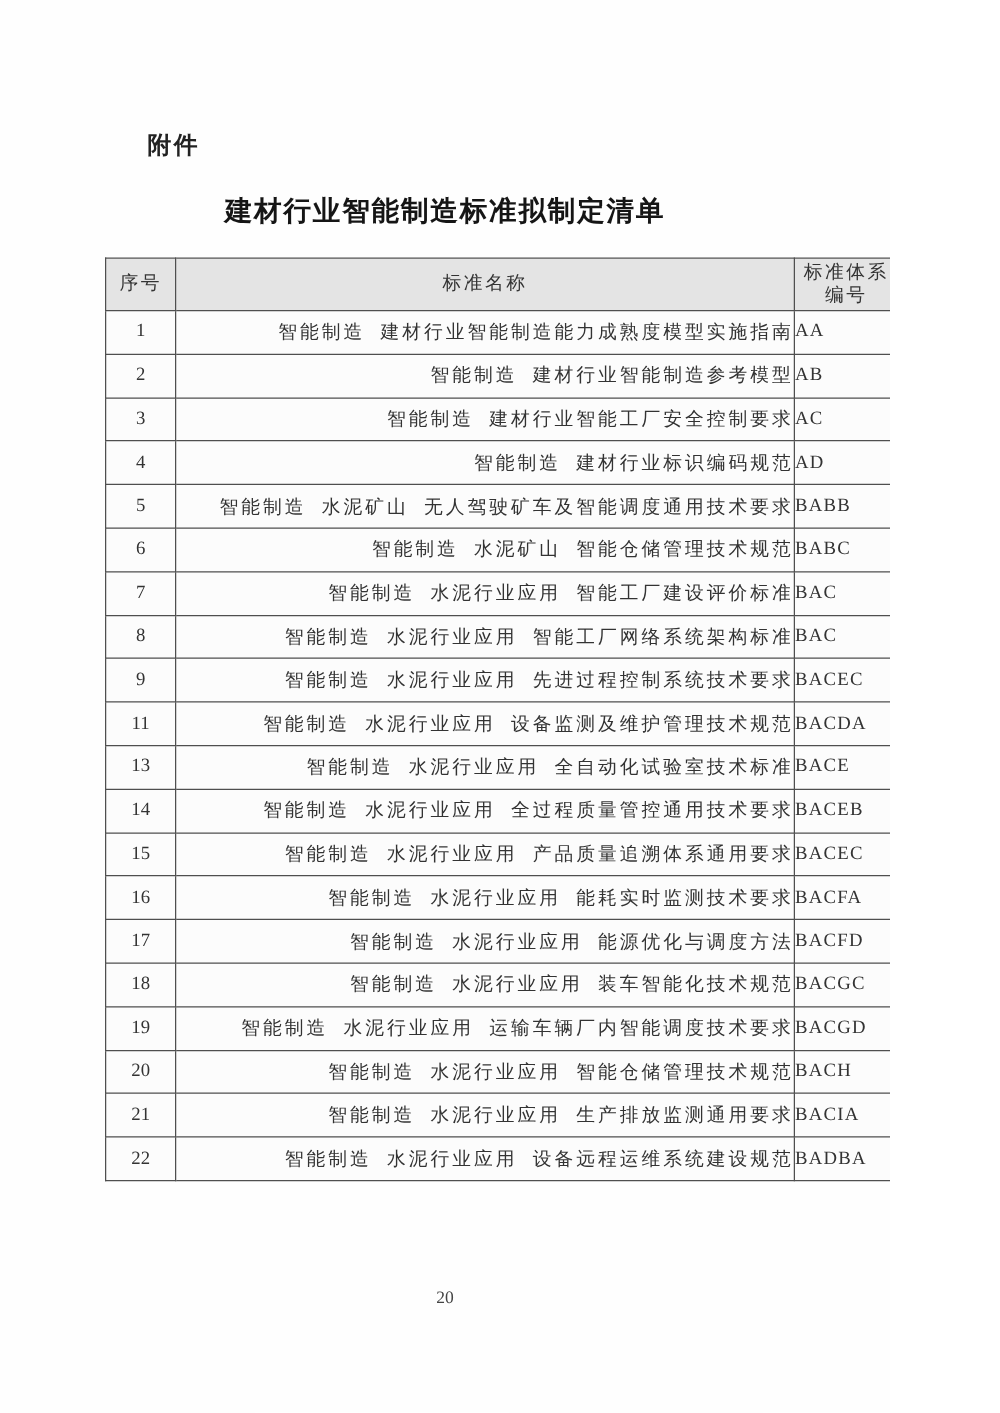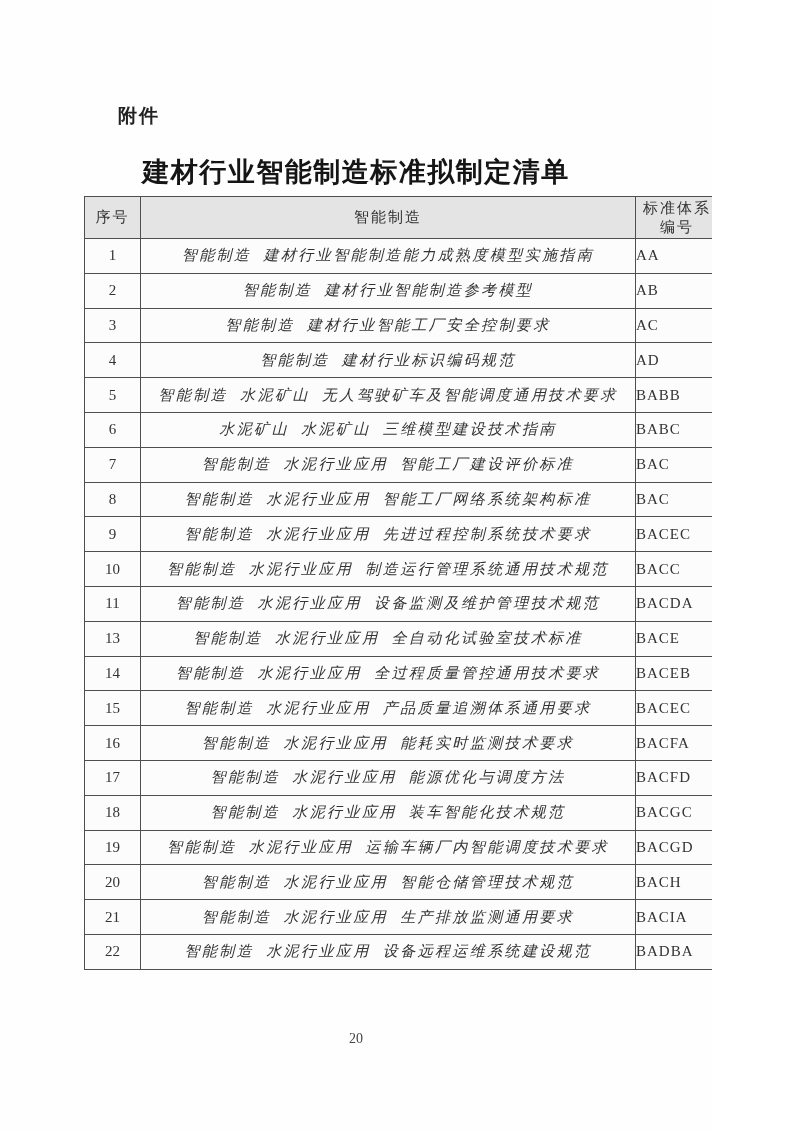--- a/index.html
+++ b/index.html
@@ -24,29 +24,29 @@
     font-weight: bold;
     color: #222222;
     letter-spacing: 2px;
   }
   .doc-title {
     position: absolute;
     left: 0;
     right: 0;
     top: 154px;
     text-align: center;
-    font-size: 27px;
+    font-size: 22px;
     font-weight: bold;
     color: #151515;
     letter-spacing: 1.5px;
   }
   table.standards {
     position: absolute;
     left: 84px;
-    top: 196px;
+    top: 206px;
     width: 634px;
     border-collapse: collapse;
     table-layout: fixed;
     background: #fdfdfd;
   }
   table.standards col.c-no   { width: 56px; }
   table.standards col.c-name { width: 495px; }
   table.standards col.c-code { width: 83px; }
   table.standards th,
   table.standards td {
@@ -67,26 +67,25 @@
   }
   table.standards td {
     height: 33.8px;
     background: #fcfcfc;
   }
   td.col-no {
     text-align: center;
     letter-spacing: 0;
   }
   td.col-name {
-    text-align: center;
+    text-align: right;
     padding-left: 8px;
     letter-spacing: 2.4px;
     word-spacing: 6px;
     white-space: nowrap;
-    font-style: italic;
   }
   td.col-code {
     text-align: left;
     letter-spacing: 1px;
   }
   .page-number {
     position: absolute;
     left: 0;
     right: 0;
     top: 1031px;
@@ -106,21 +105,21 @@
 
   <table class="standards">
     <colgroup>
       <col class="c-no">
       <col class="c-name">
       <col class="c-code">
     </colgroup>
     <thead>
       <tr>
         <th>序号</th>
-        <th>智能制造</th>
+        <th>标准名称</th>
         <th>标准体系编号</th>
       </tr>
     </thead>
     <tbody id="table-body">
         <tr>
           <td class="col-no">1</td>
           <td class="col-name">智能制造 建材行业智能制造能力成熟度模型实施指南</td>
           <td class="col-code">AA</td>
         </tr>
         <tr>
@@ -138,44 +137,39 @@
           <td class="col-name">智能制造 建材行业标识编码规范</td>
           <td class="col-code">AD</td>
         </tr>
         <tr>
           <td class="col-no">5</td>
           <td class="col-name">智能制造 水泥矿山 无人驾驶矿车及智能调度通用技术要求</td>
           <td class="col-code">BABB</td>
         </tr>
         <tr>
           <td class="col-no">6</td>
-          <td class="col-name">水泥矿山 水泥矿山 三维模型建设技术指南</td>
+          <td class="col-name">智能制造 水泥矿山 智能仓储管理技术规范</td>
           <td class="col-code">BABC</td>
         </tr>
         <tr>
           <td class="col-no">7</td>
           <td class="col-name">智能制造 水泥行业应用 智能工厂建设评价标准</td>
           <td class="col-code">BAC</td>
         </tr>
         <tr>
           <td class="col-no">8</td>
           <td class="col-name">智能制造 水泥行业应用 智能工厂网络系统架构标准</td>
           <td class="col-code">BAC</td>
         </tr>
         <tr>
           <td class="col-no">9</td>
           <td class="col-name">智能制造 水泥行业应用 先进过程控制系统技术要求</td>
           <td class="col-code">BACEC</td>
         </tr>
         <tr>
-          <td class="col-no">10</td>
-          <td class="col-name">智能制造 水泥行业应用 制造运行管理系统通用技术规范</td>
-          <td class="col-code">BACC</td>
-        </tr>
-        <tr>
           <td class="col-no">11</td>
           <td class="col-name">智能制造 水泥行业应用 设备监测及维护管理技术规范</td>
           <td class="col-code">BACDA</td>
         </tr>
         <tr>
           <td class="col-no">13</td>
           <td class="col-name">智能制造 水泥行业应用 全自动化试验室技术标准</td>
           <td class="col-code">BACE</td>
         </tr>
         <tr>

